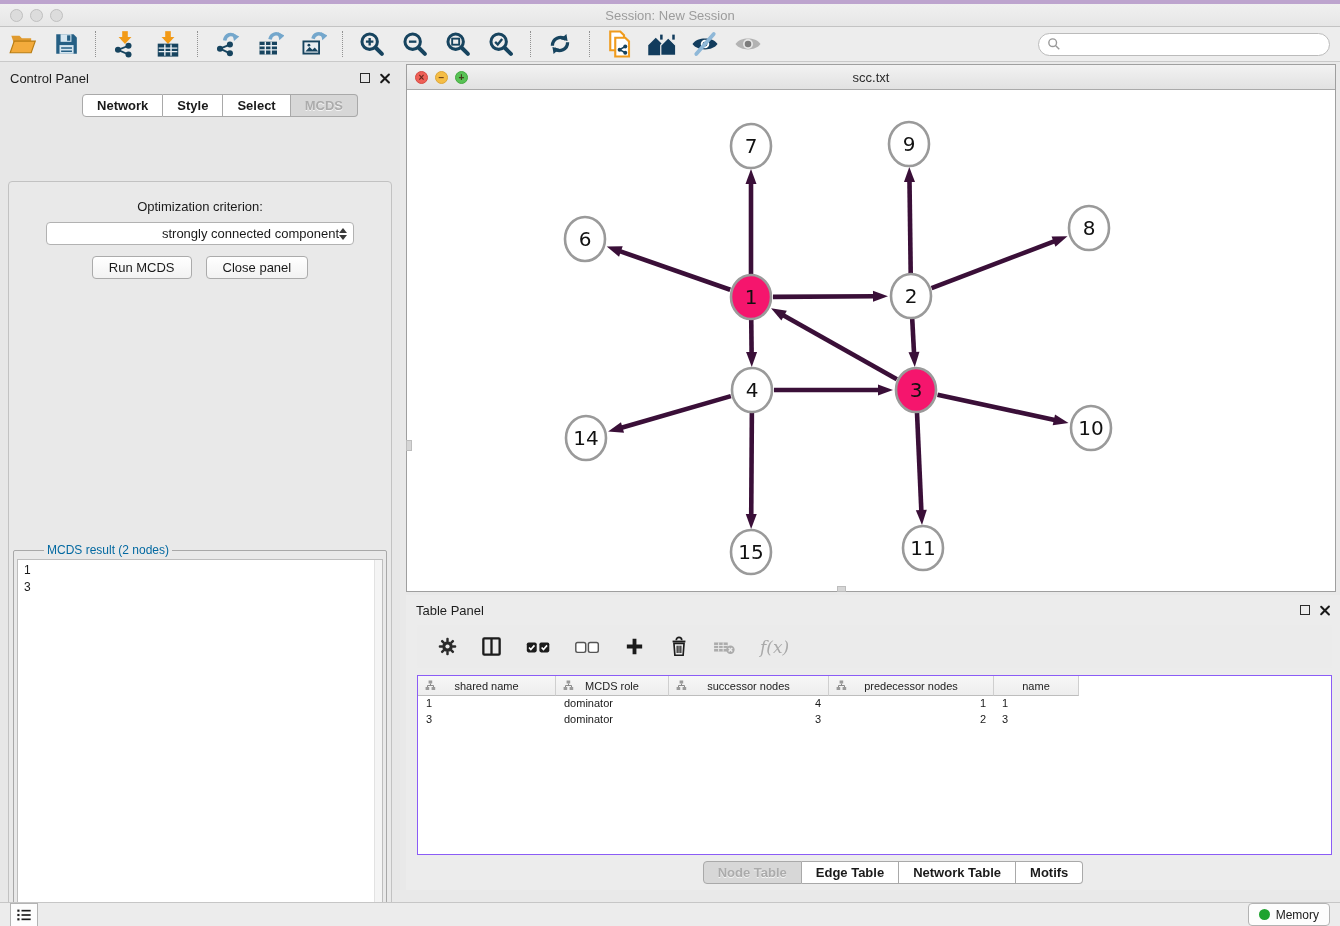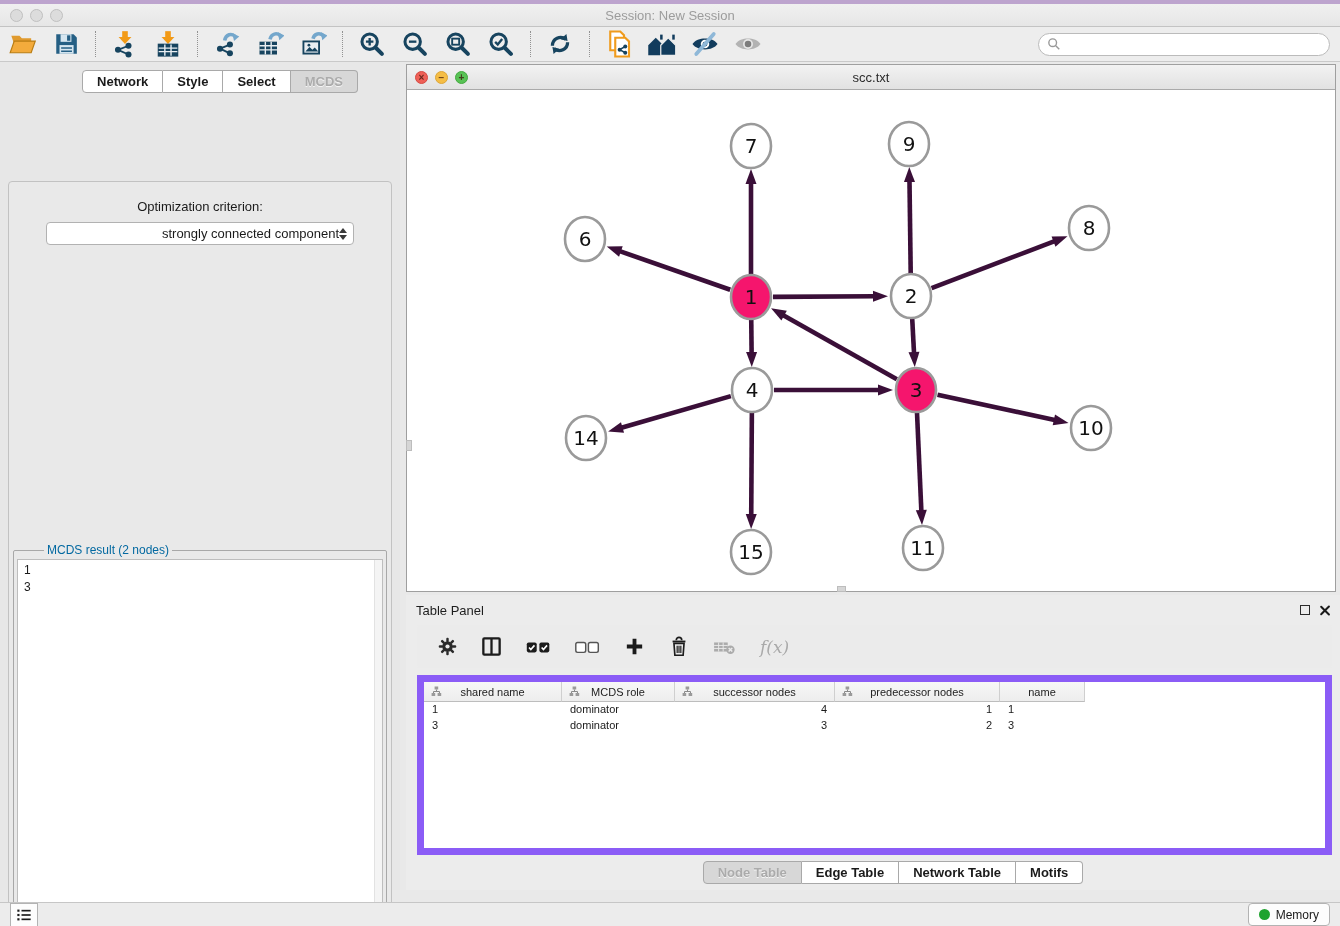--- a/index.html
+++ b/index.html
@@ -111,21 +111,21 @@
   .scroll-dot-bottom { position:absolute; left:430px; bottom:-1px; width:9px; height:6px; background:#d6d6d6; border:1px solid #bdbdbd; }
   
   .table-panel { position:absolute; left:406px; top:595px; width:934px; height:295px; background:#ececec; }
   .tp-toolbar {
     position:absolute; left:11px; top:30px; width:915px; height:43px;
     background:#ebebeb; border-radius:3px;
     display:flex; align-items:center; gap:22px; padding-left:20px;
   }
   .tp-ic { display:flex; align-items:center; justify-content:center; }
   .fx-label { font-family:"DejaVu Serif", serif; font-style:italic; font-size:17px; color:#a9a9a9; }
-  .tp-tablewrap { position:absolute; left:11px; top:80px; width:915px; height:180px; background:#fff; border:7px solid #8b5cf6; overflow:hidden; }
+  .tp-tablewrap { position:absolute; left:11px; top:80px; width:915px; height:180px; background:#fff; border:1px solid #8b5cf6; overflow:hidden; }
   .thead { display:flex; height:20px; }
   .th {
     background:linear-gradient(#f7f7f7,#ededed); border-right:1px solid #cfcfcf; border-bottom:1px solid #bdbdbd;
     font-size:11px; color:#222; display:flex; align-items:center; justify-content:center; gap:5px; position:relative;
   }
   .th .hlabel{ }
   .th .hicon { position:absolute; left:7px; top:4px; }
   .trow { display:flex; height:16px; font-size:11px; }
   .td { padding:1px 8px 0 8px; white-space:nowrap; overflow:hidden; }
   .td.r { text-align:right; }
@@ -308,34 +308,45 @@
   <div class="searchbox">
     <svg width="14" height="14" viewBox="0 0 16 16">
       <circle cx="6.5" cy="6.5" r="4.4" stroke="#999" stroke-width="1.6" fill="none"></circle>
       <path d="M10 10l4 4" stroke="#999" stroke-width="1.6"></path>
     </svg>
     <input type="text" value="" style="">
   </div>
 </div>
 
 <div class="control-panel">
+  <div class="panel-header-row" style="padding-top:8px;">
+    <span class="panel-title">Control Panel</span>
+    <span class="win-ctrls">
+      <span class="float-ic"></span>
+      <span class="close-ic"></span>
+    </span>
+  </div>
   <div class="seg-group" id="cp-tabs">
       <div class="seg">Network</div>
       <div class="seg">Style</div>
       <div class="seg">Select</div>
       <div class="seg active">MCDS</div>
     </div>
   <div class="cp-inner">
     <div class="opt-label">Optimization criterion:</div>
     <div class="dropdown">
       <span class="dval">strongly connected component</span>
       <span class="stepper">
           <i class="up"></i>
           <i class="dn"></i>
         </span>
+    </div>
+    <div class="btn-row">
+      <div class="aq-btn">Run MCDS</div>
+      <div class="aq-btn">Close panel</div>
     </div>
     <div class="fieldset">
       <span class="legend">MCDS result (2 nodes)</span>
       <div class="result-box" id="mcds-result-text">1
 3</div>
       <div class="result-scroll"></div>
     </div>
   </div>
 </div>
 

